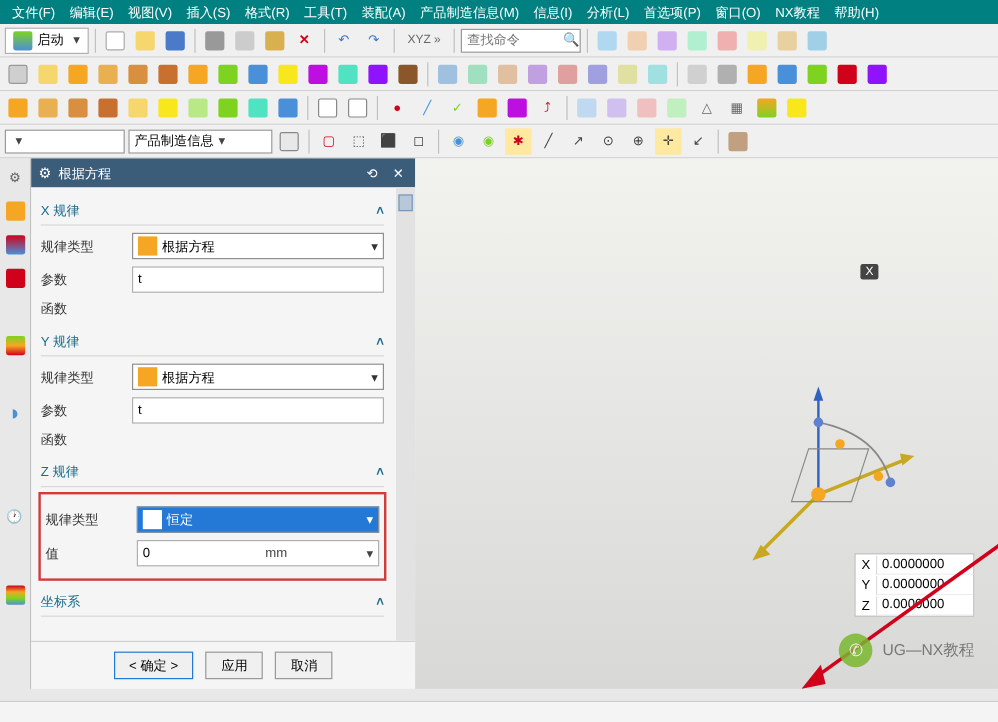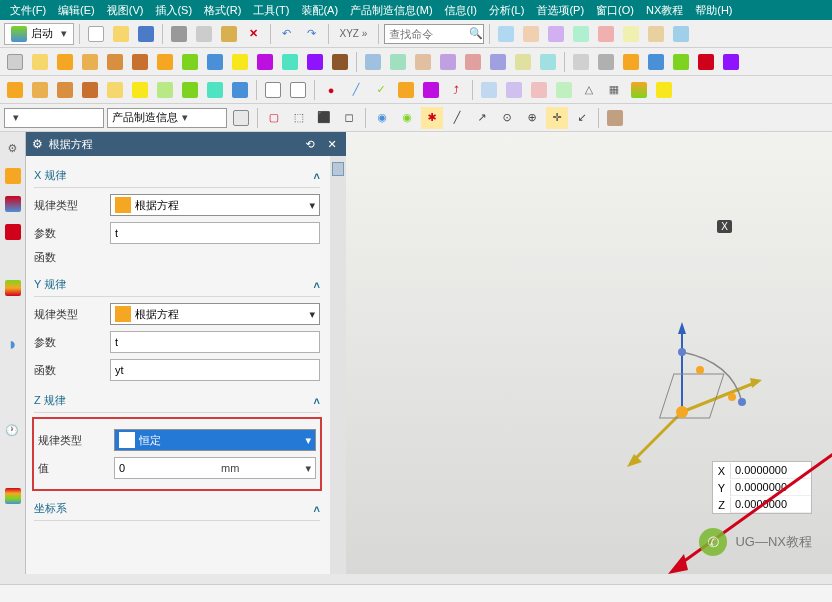--- a/index.html
+++ b/index.html
@@ -467,23 +467,20 @@
         </div>
       </div>
       <div class="field-row">
         <span class="field-label">参数</span>
         <div class="field-input">
               <input class="ftext" value="t" style="">
             </div>
       </div>
       <div class="field-row">
         <span class="field-label">函数</span>
-        <div class="field-input">
-              <input class="ftext" value="yt" style="">
-            </div>
       </div>
 
       <div class="section-header">
         <span>Z 规律</span>
         <span class="caret">˄</span>
       </div>
       <div class="z-highlight">
         <div class="field-row">
           <span class="field-label">规律类型</span>
           <div class="field-combo selected">
@@ -501,20 +498,25 @@
           </div>
         </div>
       </div>
 
       <div class="section-header">
         <span>坐标系</span>
         <span class="caret">˄</span>
       </div>
 
       </div>
+    </div>
+    <div class="panel-footer">
+      <button class="primary">&lt; <span>确定</span> &gt;</button>
+      <button>应用</button>
+      <button>取消</button>
     </div>
   </div>
 
   <div class="viewport">
     <div class="xlabel">X</div>
     <svg class="triad" viewBox="0 0 160 160">
       <line x1="70" y1="100" x2="70" y2="15" stroke="#3060c0" stroke-width="2"></line>
       <polygon points="70,10 66,22 74,22" fill="#3060c0"></polygon>
       <line x1="70" y1="100" x2="145" y2="70" stroke="#c8a820" stroke-width="3"></line>
       <polygon points="150,68 138,66 140,76" fill="#c8a820"></polygon>

